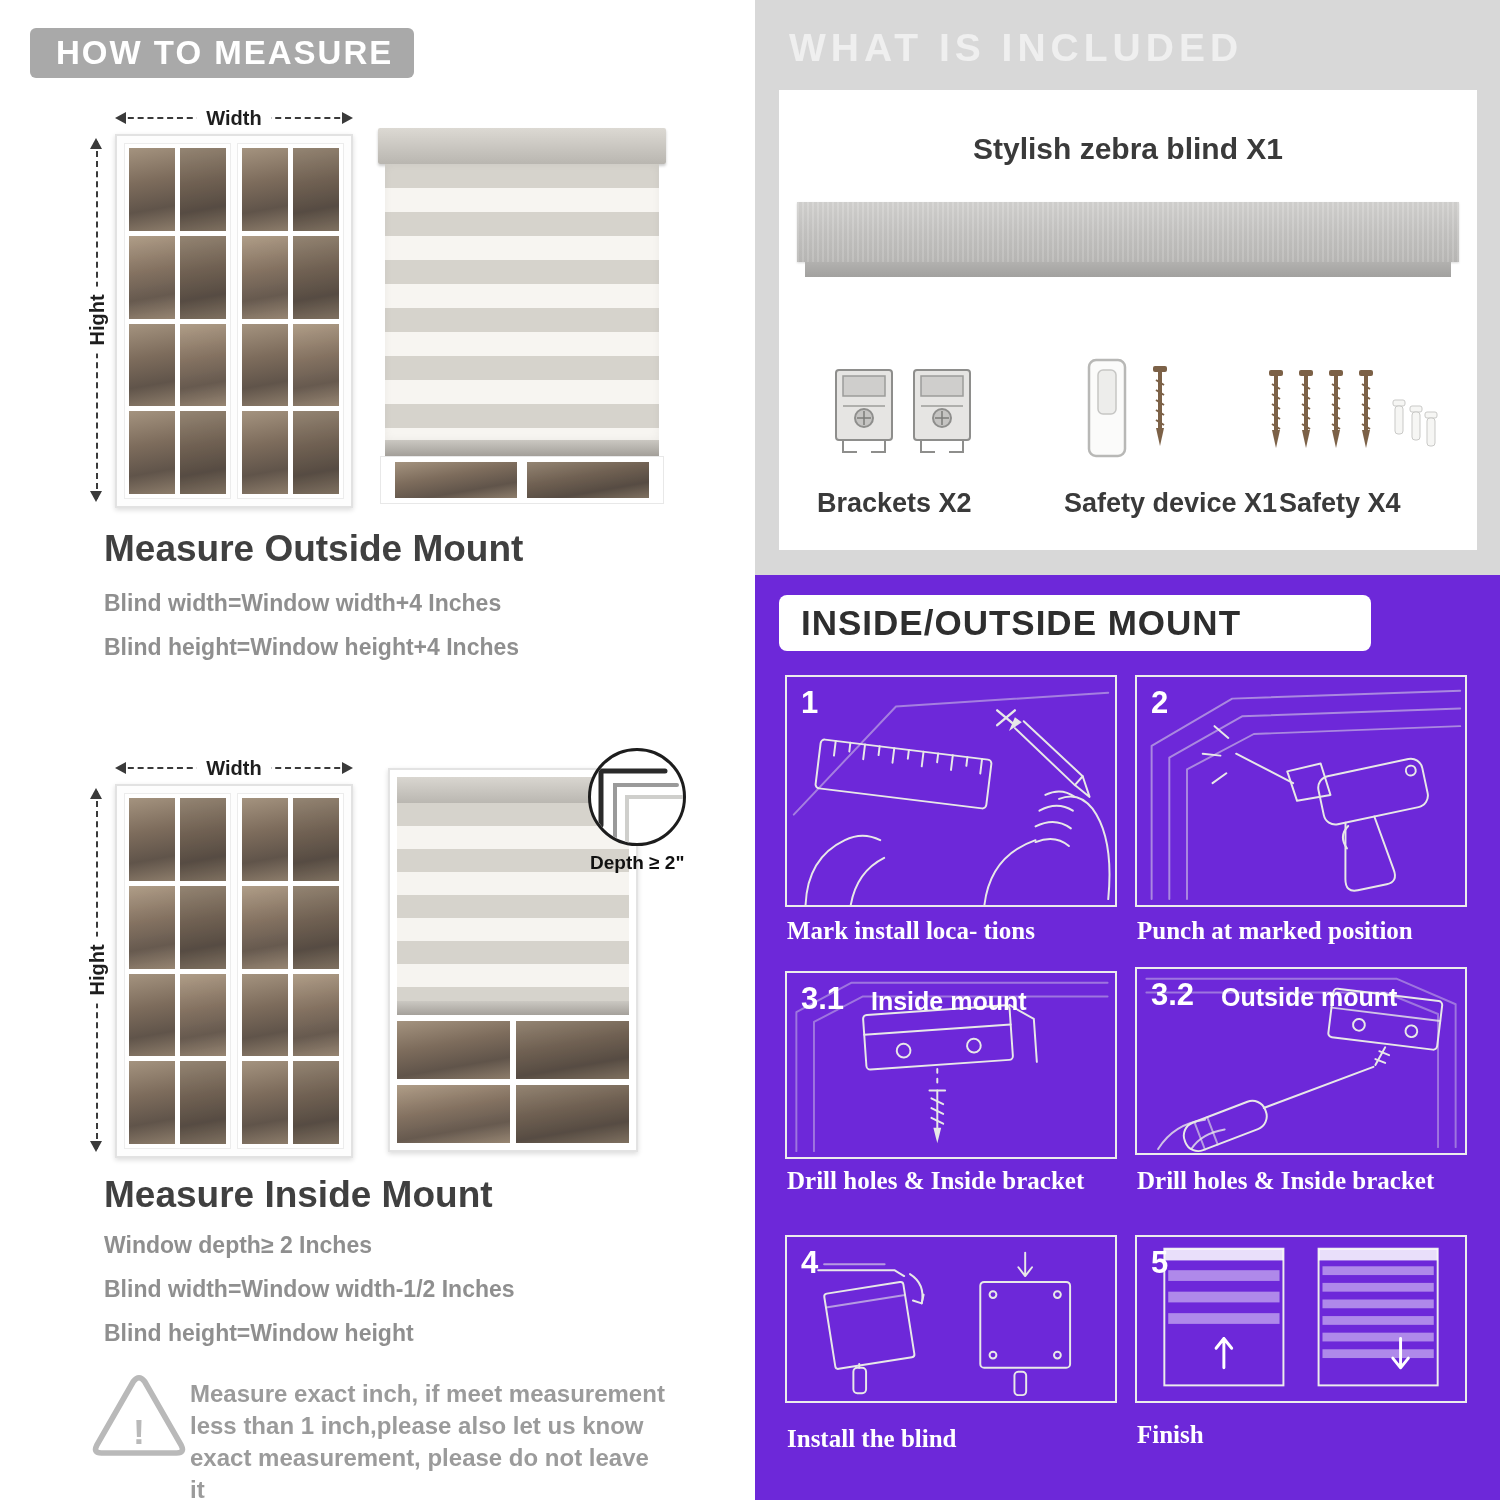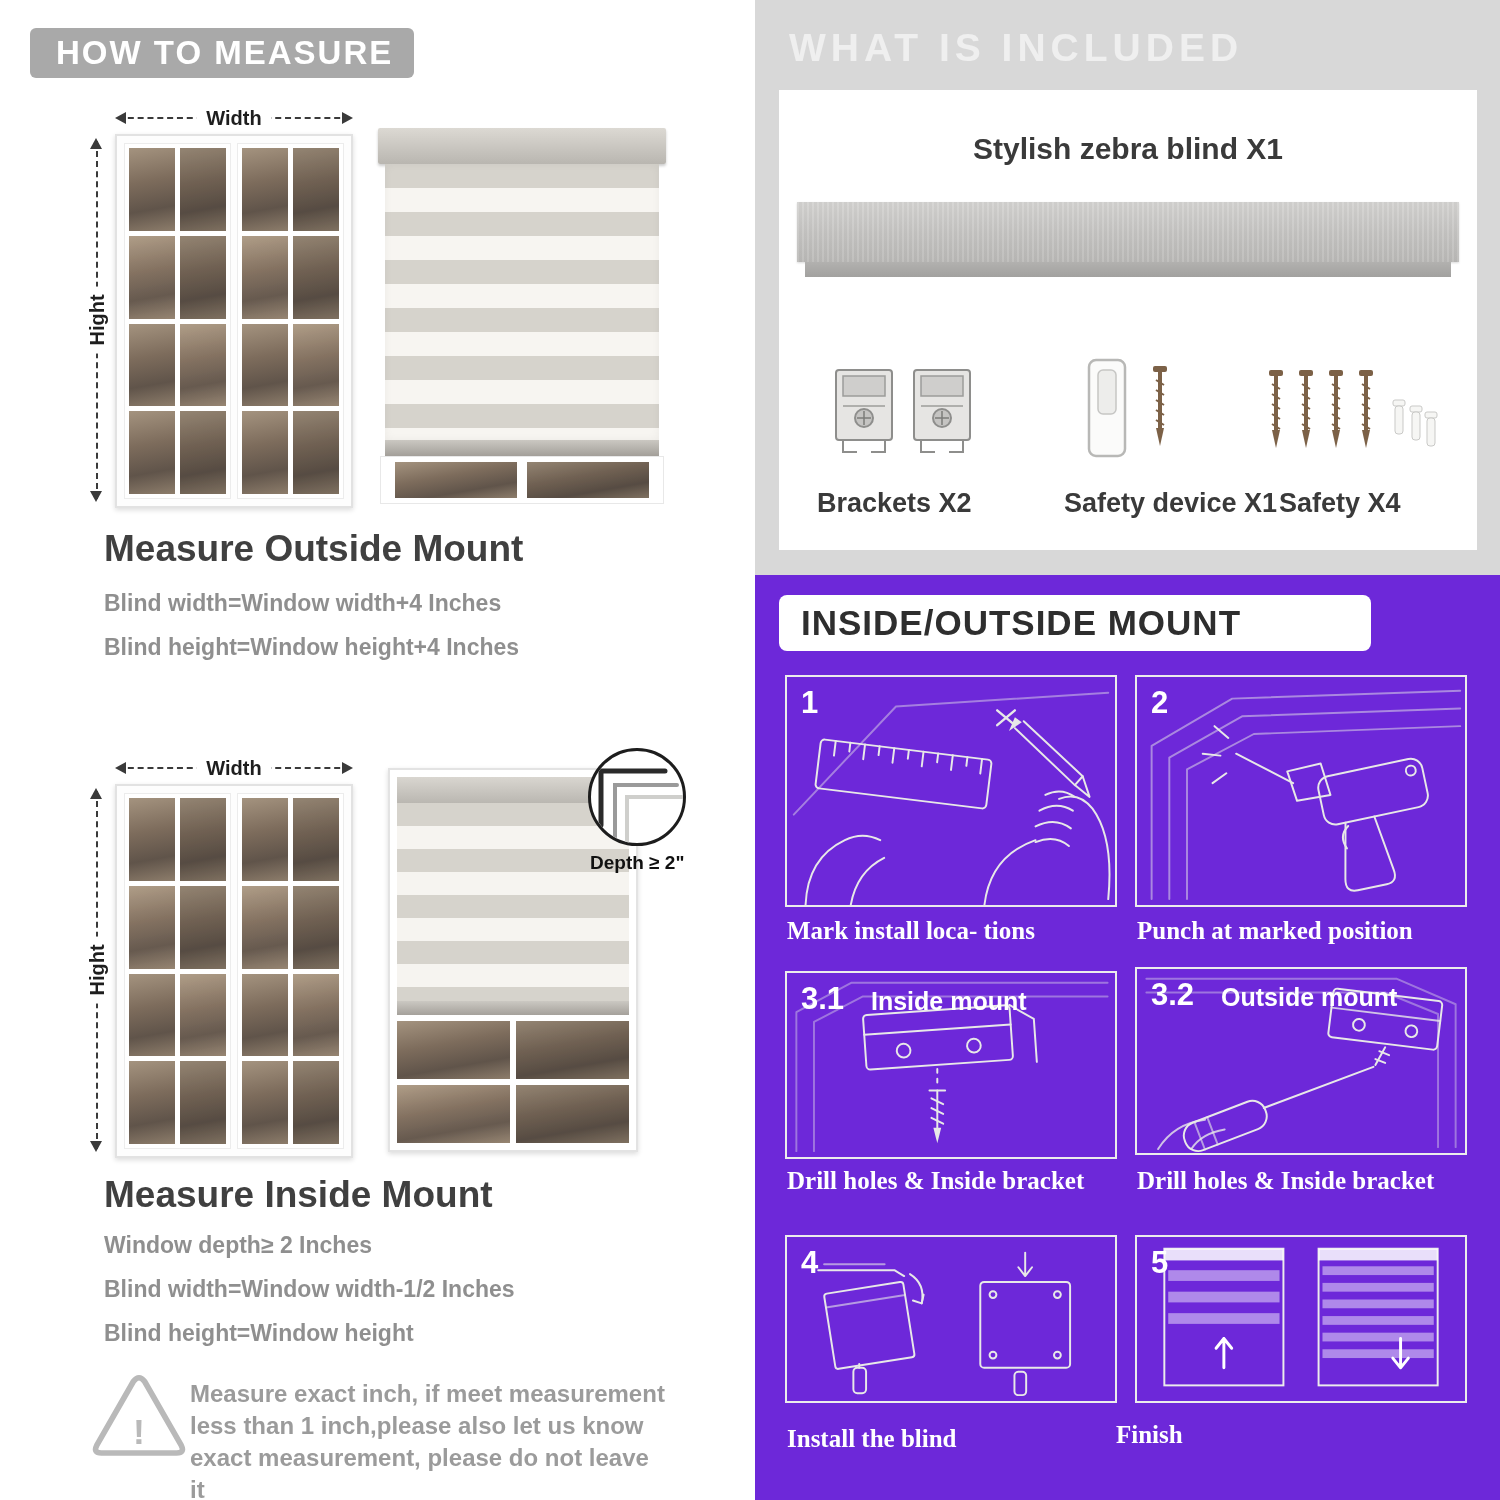--- a/index.html
+++ b/index.html
@@ -92,21 +92,21 @@
   .sp-31 { left:30px; top:376px; height:188px;margin-top:20px; }
   .sp-32 { left:380px; top:392px; height:188px; }
   .sp-4 { left:30px; top:660px; height:168px; }
   .sp-5 { left:380px; top:660px; height:168px; }
   .step-panel svg { position:absolute; inset:0; width:100%; height:100%; }
   .step-num { position:absolute; left:14px; top:8px; color:#fff; font-size:31px; font-weight:800; z-index:2; }
   .step-title { position:absolute; left:84px; top:14px; color:#fff; font-size:25px; font-weight:800; z-index:2; white-space:nowrap; }
   .step-caption { position:absolute; color:#fff; font-size:25px; font-weight:700; white-space:nowrap;font-family:Liberation Serif, serif; }
   .sc-1 { left:32px; top:342px; } .sc-2 { left:382px; top:342px; }
   .sc-31 { left:32px; top:592px; } .sc-32 { left:382px; top:592px; }
-  .sc-4 { left:32px; top:806px;margin-top:44px; } .sc-5 { left:361px; top:846px; }
+  .sc-4 { left:32px; top:806px;margin-top:44px; } .sc-5 { left:382px; top:846px; }
 </style>
 </head>
 <body>
 
 <section>
 
   <div class="gray-badge">HOW TO MEASURE</div>
 
   <div class="win-wrap w1">
     <div class="harrow">

